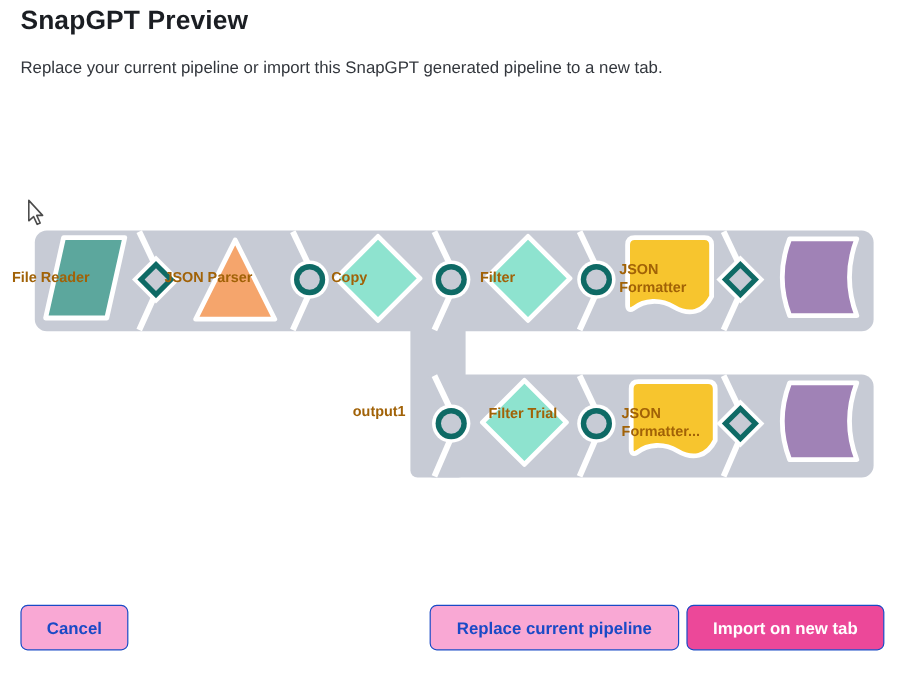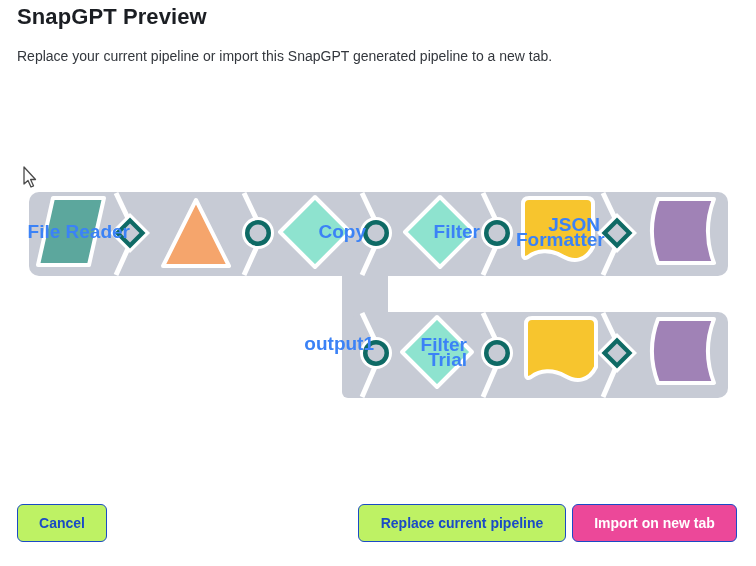--- a/index.html
+++ b/index.html
@@ -9,29 +9,29 @@
   }
   .abs{position:absolute;}
   .dialog-title{
     left:17px;top:4px;font-size:22px;font-weight:700;color:#1b1e23;letter-spacing:.1px;
   }
   .dialog-desc{
     left:17px;top:48px;font-size:14px;font-weight:400;color:#33373d;
   }
   .canvas{left:0;top:0;width:756px;height:566px;}
   .snap-label{
-    font-size:19px;font-weight:700;color:#3b82f6;line-height:15px;
-    text-align:right;pointer-events:none;
+    font-size:12px;font-weight:700;color:#a16207;line-height:15px;
+    text-align:left;pointer-events:none;
   }
   .nowrap{white-space:nowrap;}
   .footer-btn{
     position:absolute;top:504px;height:38px;border-radius:6px;
     font-family:"Liberation Sans", sans-serif;
     font-size:14px;font-weight:700;cursor:pointer;
-    background:#bef264;border:1.5px solid #1a4ac6;color:#1a4ac6;
+    background:#f9a8d4;border:1.5px solid #1a4ac6;color:#1a4ac6;
   }
   .btn-cancel{left:17px;width:90px;}
   .btn-replace{left:358px;width:208px;}
   .btn-import{left:572px;width:165px;background:#ec4899;color:#ffffff;border-color:#1a4ac6;}
 </style>
 </head>
 <body>
 
 <div class="abs dialog-title">SnapGPT Preview</div>
 <div class="abs dialog-desc">Replace your current pipeline or import this SnapGPT generated pipeline to a new tab.</div>
@@ -107,23 +107,25 @@
 
     <polygon points="437,317 472,352 437,387 402,352" fill="#8EE3CF" stroke="#ffffff" stroke-width="4" stroke-linejoin="round"></polygon>
     <path transform="translate(3,120)" d="M529 198 H587 Q593 198 593 204 V247 C586 261 574 263 562 256 C550 249 537 250 528 257 Q523 260 523 254 V204 Q523 198 529 198 Z" fill="#F7C52E" stroke="#ffffff" stroke-width="4" stroke-linejoin="round"></path>
     <path transform="translate(0,120)" d="M658 199 H714 C706 220 706 242 714 263 H658 C650 242 650 220 658 199 Z" fill="#A082B6" stroke="#ffffff" stroke-width="4" stroke-linejoin="round"></path>
 
     <path d="M24 167 L24 184 L28 180.5 L31 187 L33.5 185.8 L30.6 179.5 L35.5 179.5 Z" fill="#fdfdfd" stroke="#4a4a4a" stroke-width="1.3" stroke-linejoin="round"></path>
   </svg>
 
   
   <div class="abs snap-label nowrap" style="left:10px;top:224px;width:120px;">File Reader</div>
-  <div class="abs snap-label" style="left:286px;top:224px;width:80px;">Copy</div>
+  <div class="abs snap-label nowrap" style="left:137px;top:224px;width:120px;">JSON Parser</div>
+  <div class="abs snap-label" style="left:276px;top:224px;width:80px;">Copy</div>
   <div class="abs snap-label" style="left:400px;top:224px;width:80px;">Filter</div>
   <div class="abs snap-label" style="left:516px;top:217px;width:84px;">JSON Formatter</div>
 
   <div class="abs snap-label" style="left:294px;top:317px;width:80px;margin-top:19px;">output1</div>
   <div class="abs snap-label" style="left:407px;top:337px;width:60px;">Filter Trial</div>
+  <div class="abs snap-label" style="left:518px;top:337px;width:84px;">JSON Formatter...</div>
 </div>
 
 <button class="footer-btn btn-cancel">Cancel</button>
 <button class="footer-btn btn-replace">Replace current pipeline</button>
 <button class="footer-btn btn-import">Import on new tab</button>
 
 </body></html>

